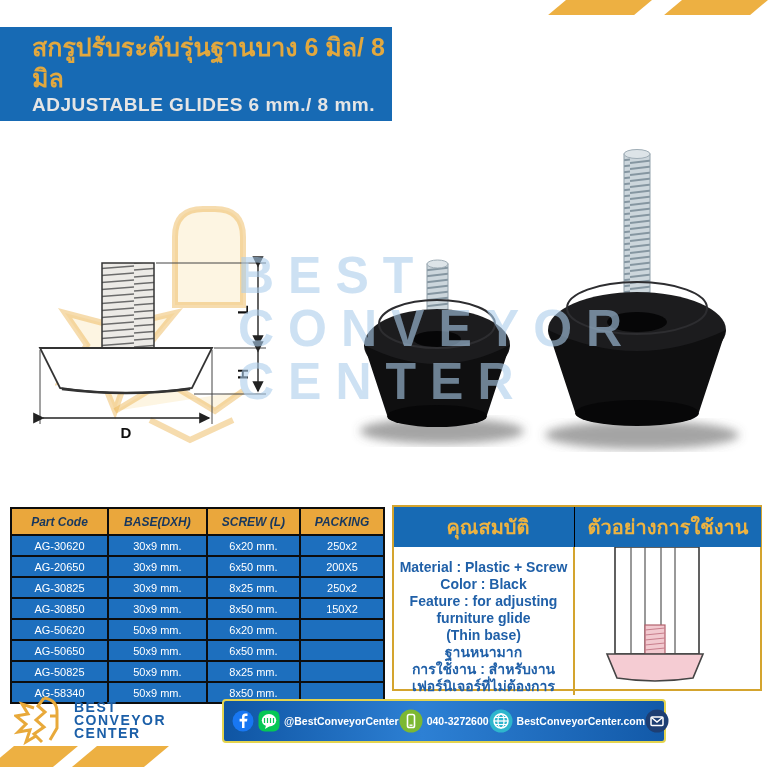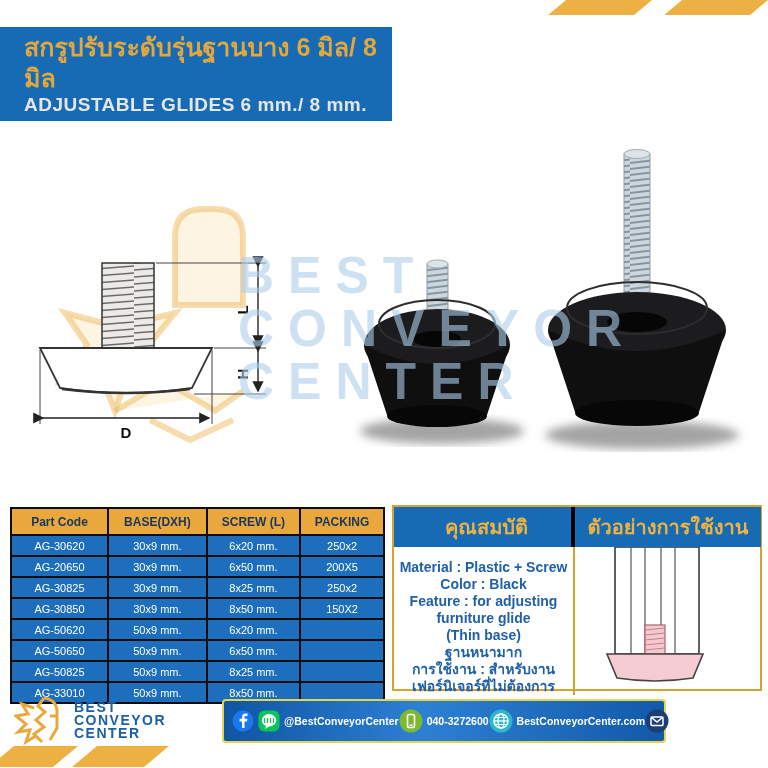--- a/index.html
+++ b/index.html
@@ -6,47 +6,47 @@
   #stage{position:relative;width:768px;height:768px;background:#fff;overflow:hidden;
          font-family:"Liberation Sans",sans-serif;}
 
   
   .par{position:absolute;background:#edb042;}
   .par-top{height:15px;top:0;transform:skewX(-50deg);transform-origin:top left;}
   .par-bot{height:21px;top:746px;transform:skewX(-50deg);transform-origin:top left;}
 
   
   .hdr{position:absolute;left:0;top:27px;width:392px;height:94px;background:#176ab4;
-       display:flex;flex-direction:column;justify-content:center;padding-left:24px;box-sizing:border-box;}
+       display:flex;flex-direction:column;justify-content:center;padding-left:32px;box-sizing:border-box;}
   .hdr .th{color:#e2a83e;font-size:25px;font-weight:bold;line-height:1.25;}
   .hdr .en{color:#e5e5e5;font-size:19px;font-weight:bold;letter-spacing:.5px;}
 
   
   .wm-text{position:absolute;left:238px;top:252px;width:474px;z-index:5;pointer-events:none;
            color:rgba(172,205,235,.6);font-weight:800;font-size:50px;line-height:51px;
            letter-spacing:14px;text-align:left;transform:scaleY(1.04);}
   .wm-logo{position:absolute;left:55px;top:195px;z-index:0;}
 
   .drawing{position:absolute;left:30px;top:250px;z-index:2;}
   .photos{position:absolute;left:330px;top:140px;z-index:2;}
 
   
   table.spec{position:absolute;left:10px;top:507px;width:375px;border-collapse:collapse;
              table-layout:fixed;z-index:3;}
   table.spec th,table.spec td{border:2px solid #0d0d0d;text-align:center;padding:0;}
-  table.spec th{background:#eaa73c;color:#17375e;font-size:12px;font-weight:bold;height:25px;}
+  table.spec th{background:#eaa73c;color:#17375e;font-size:12px;font-weight:bold;height:25px;font-style:italic;}
   table.spec td{background:#1d6fbe;color:#fff;font-size:11px;height:19px;}
 
   
   .panel{position:absolute;left:392px;top:505px;width:370px;height:186px;z-index:3;
          border:2px solid #d4a42e;box-sizing:border-box;display:grid;
          grid-template-columns:181px 1fr;grid-template-rows:40px 1fr;background:#fff;}
   .panel .ph{background:#176ab4;color:#eeb340;font-weight:bold;font-size:20px;
              display:flex;align-items:center;justify-content:center;}
-  .panel .ph.l{border-right:4px solid #000000;padding-left:8px;}
+  .panel .ph.l{border-right:1px solid #000000;padding-left:8px;}
   .panel .body-l{border-right:2px solid #d4a42e;padding-top:12px;text-align:center;}
   .panel .body-l div{color:#2060a8;font-size:14px;font-weight:bold;line-height:17px;}
   .panel .body-r{display:flex;align-items:flex-start;justify-content:center;}
 
   
   .logo{position:absolute;left:14px;top:694px;display:flex;align-items:center;gap:6px;z-index:3;}
   .logo-text{color:#1b5fa8;font-weight:800;font-size:14px;line-height:13px;letter-spacing:1.5px;}
   .cbar{position:absolute;left:222px;top:699px;width:444px;height:44px;z-index:3;box-sizing:border-box;
         background:linear-gradient(90deg,#0f55a3 0%,#2d80d4 45%,#1259a8 100%);
         border:2px solid #e4d44f;border-radius:4px;display:flex;align-items:center;
@@ -204,21 +204,21 @@
           <td>6x50 mm.</td>
           <td></td>
       </tr>
       <tr>
         <td>AG-50825</td>
           <td>50x9 mm.</td>
           <td>8x25 mm.</td>
           <td></td>
       </tr>
       <tr>
-        <td>AG-33010</td>
+        <td>AG-58340</td>
           <td>50x9 mm.</td>
           <td>8x50 mm.</td>
           <td></td>
       </tr>
     </tbody>
   </table>
 
   <div class="panel">
     <div class="ph l">คุณสมบัติ</div>
     <div class="ph">ตัวอย่างการใช้งาน</div>

